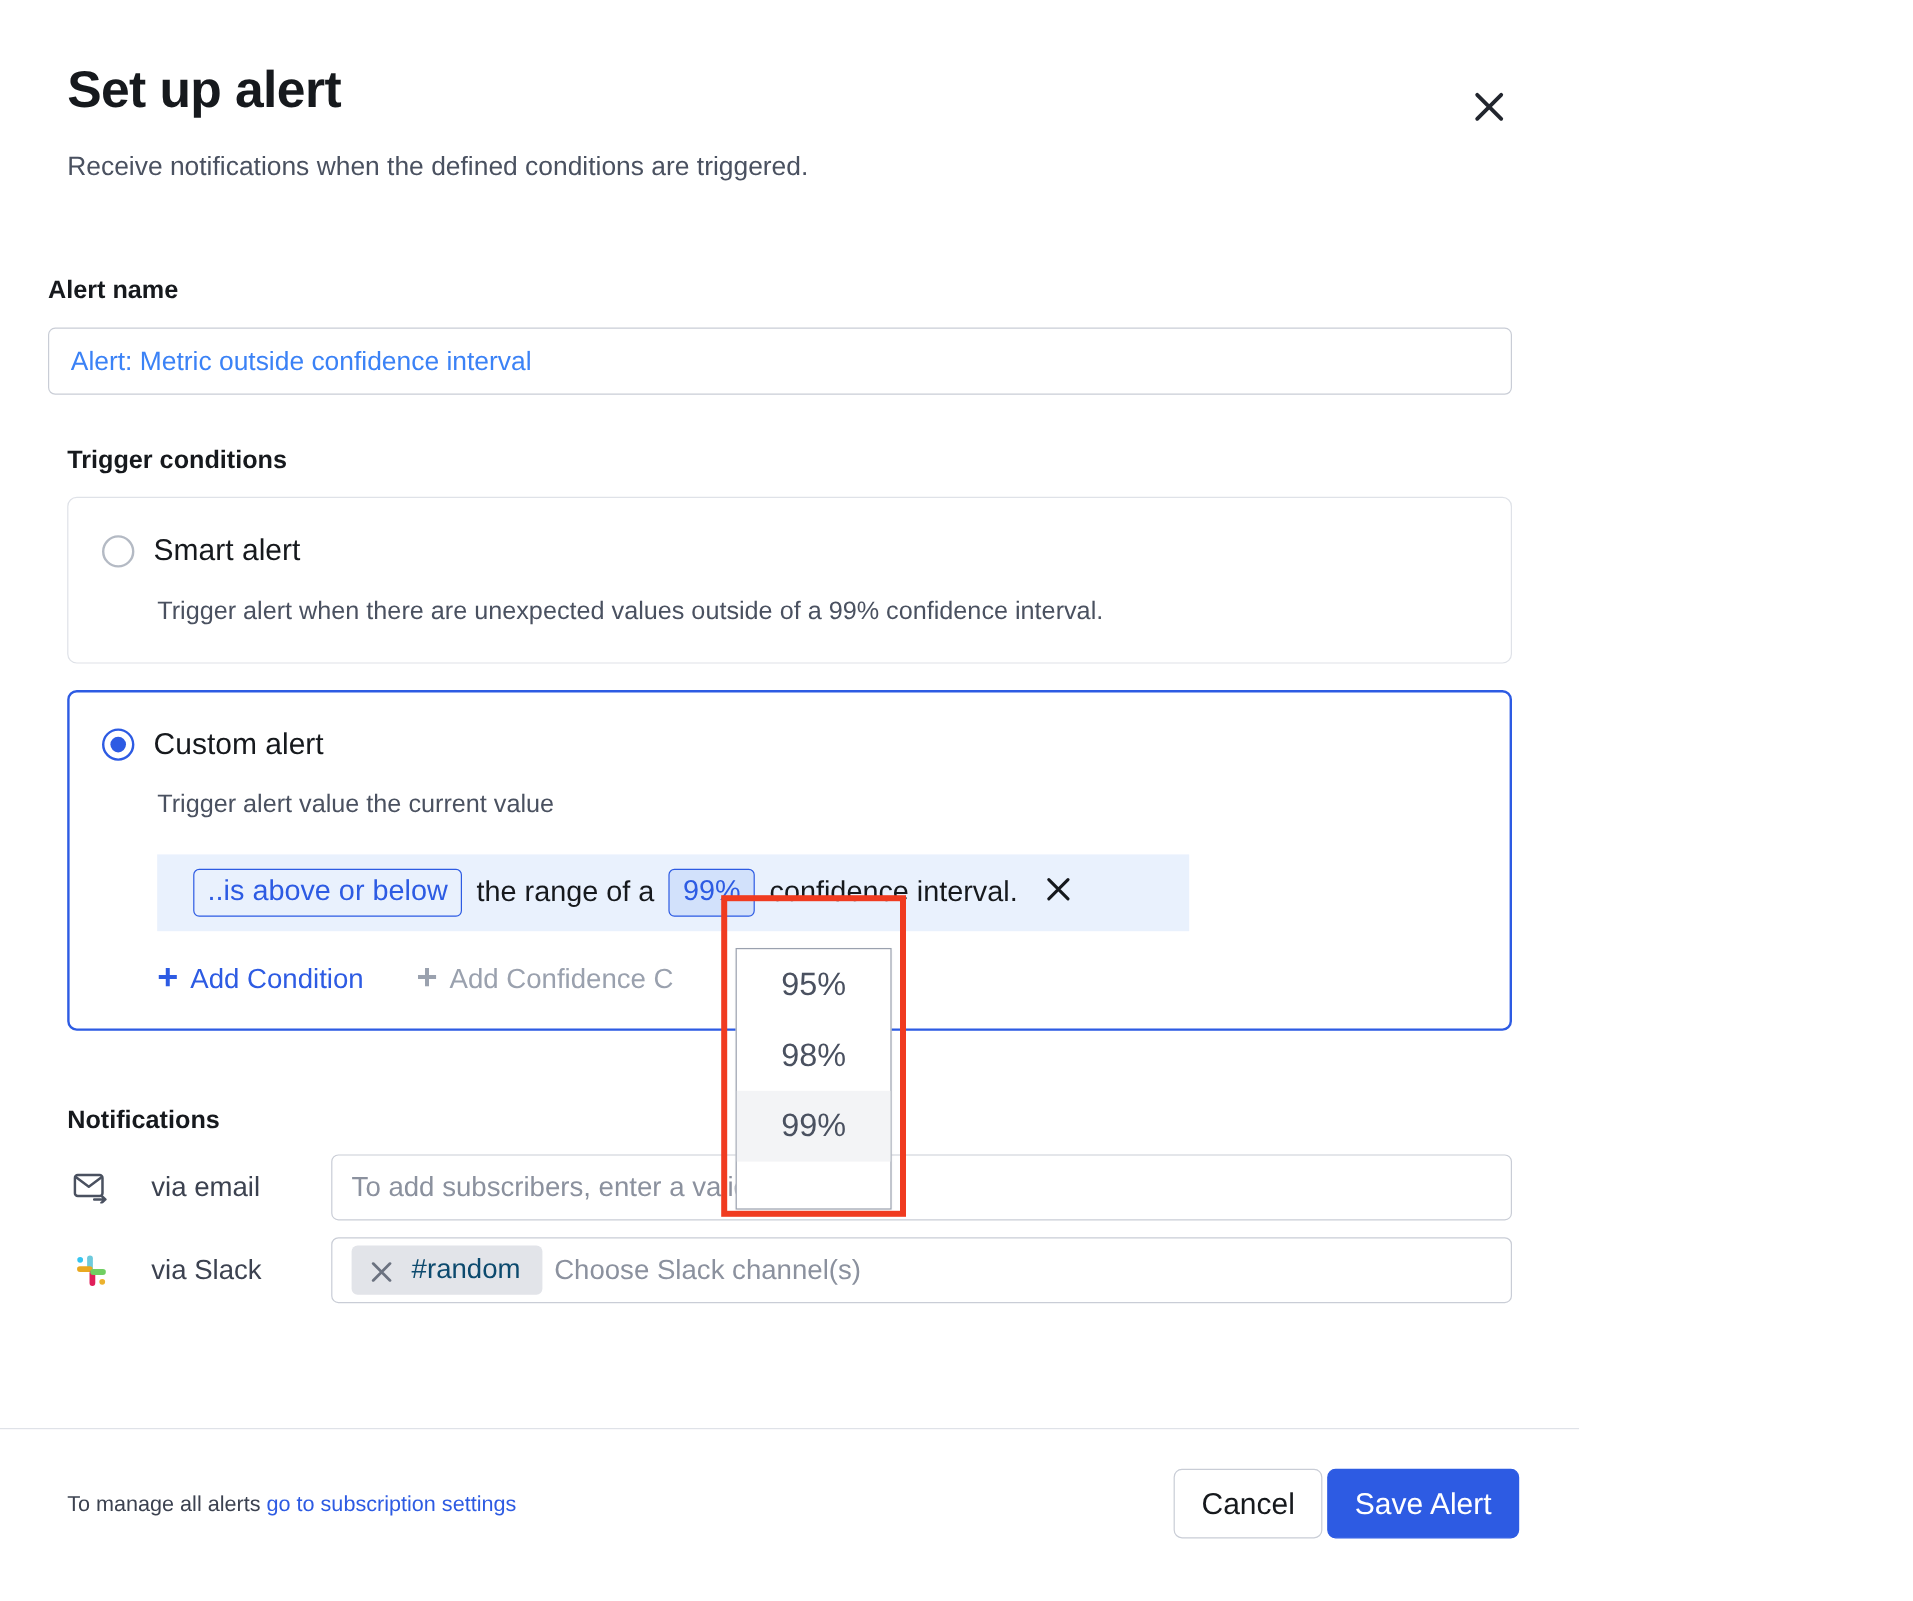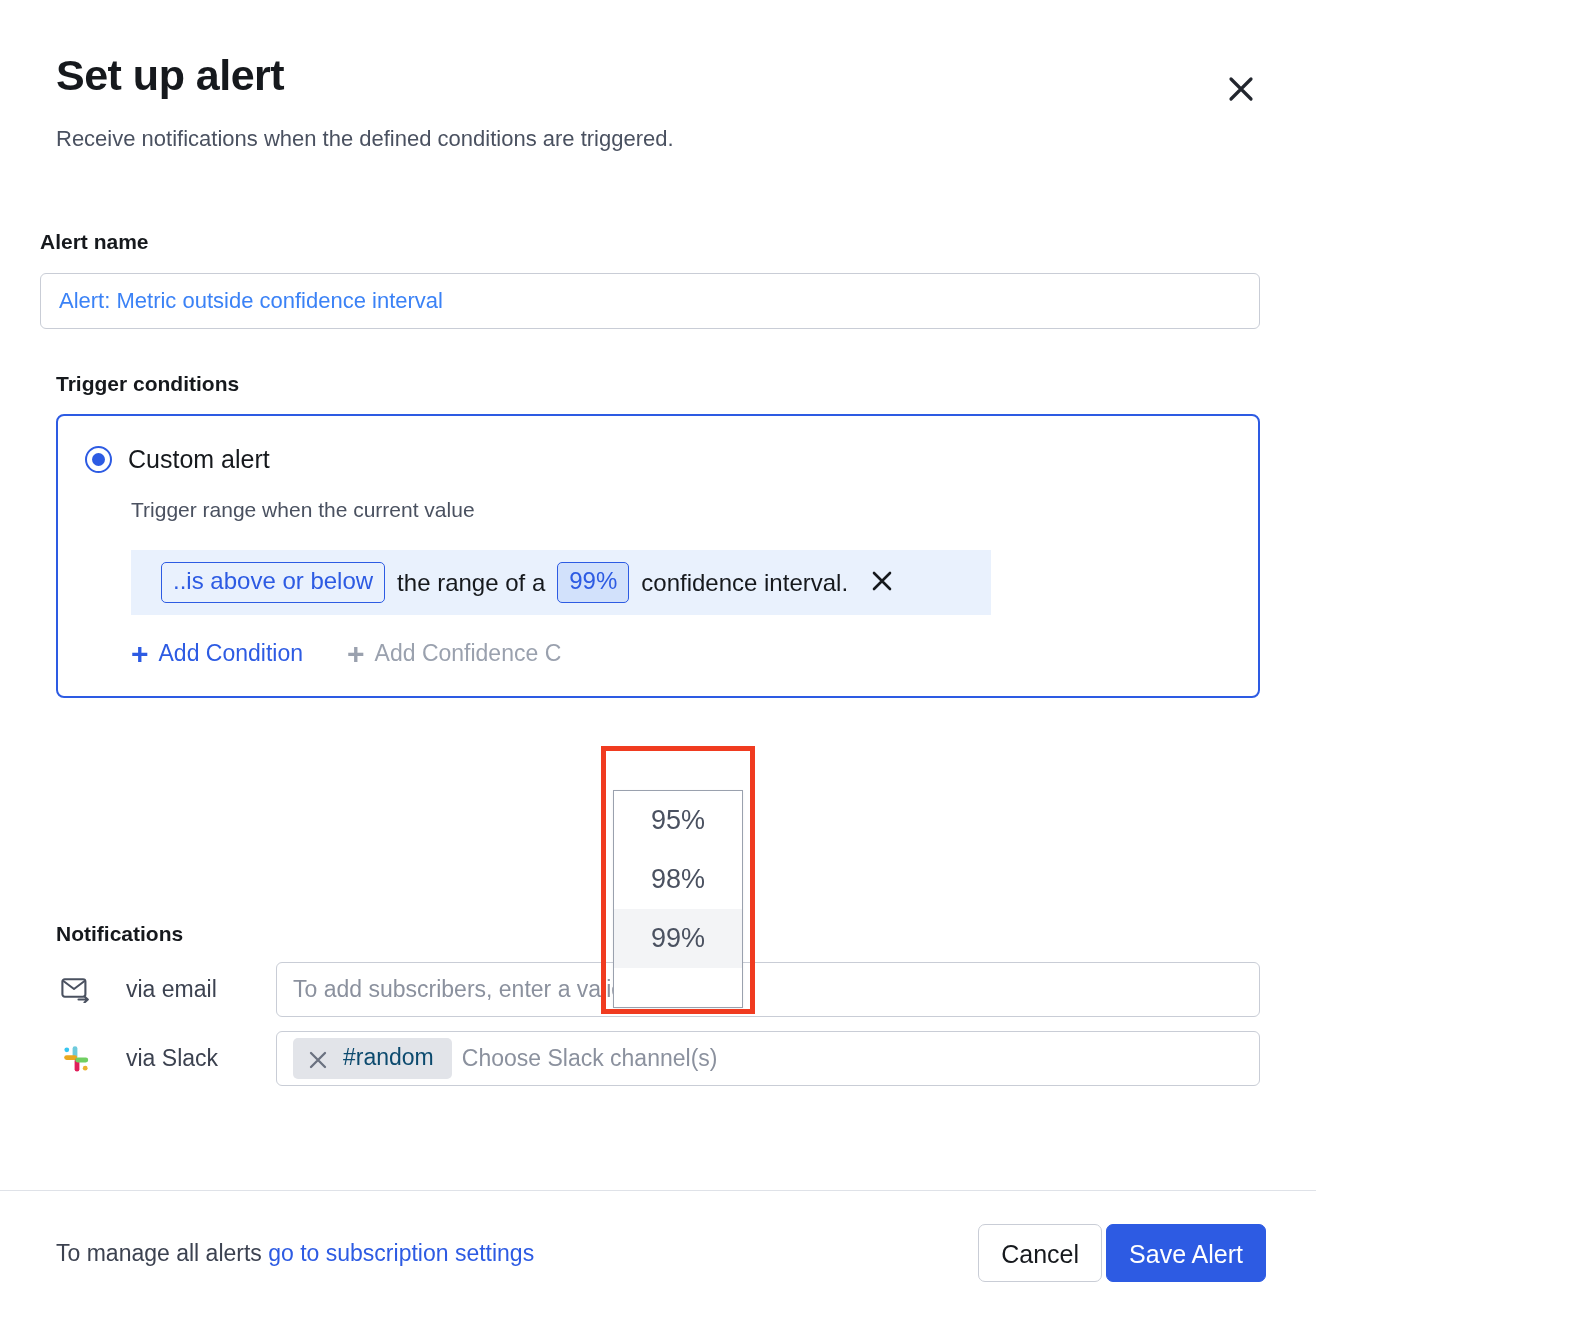--- a/index.html
+++ b/index.html
@@ -164,21 +164,21 @@
 
   
   .footer-sep {
     position: absolute; left: 0; right: 0; top: 1190px;
     height: 1px; background: #dfe2e8;
   }
   .footer {
     position: absolute; left: 56px; right: 50px; top: 1224px;
     display: flex; align-items: center; justify-content: space-between;
   }
-  .footer-text { font-size: 23px; color: #3c4250; }
+  .footer-text { font-size: 18px; color: #3c4250; }
   .footer-link { color: #2d5be3; cursor: pointer; }
   .footer-btns { display: flex; align-items: center; gap: 4px; }
   .btn {
     font-family: "Liberation Sans", sans-serif;
     font-size: 25px; border-radius: 7px; cursor: pointer;
     padding: 0 22px; height: 58px; line-height: 58px;
   }
   .btn-ghost { background: #fff; border: 1px solid #c9cdd6; color: #16191d; }
   .btn-primary { background: #2d5be3; border: 1px solid #2d5be3; color: #fff; }
 </style>
@@ -200,27 +200,34 @@
   </button>
 
   <div class="alert-name-wrap">
     <div class="section-label">Alert name</div>
     <input class="alert-name-input" type="text" value="Alert: Metric outside confidence interval" style="">
   </div>
 
   <div class="trigger-wrap">
     <div class="section-label trigger-label">Trigger conditions</div>
 
+    <div class="opt-card">
+      <div class="opt-head">
+        <span class="radio"></span>
+        <span class="opt-title">Smart alert</span>
+      </div>
+      <div class="opt-desc">Trigger alert when there are unexpected values outside of a 99% confidence interval.</div>
+    </div>
 
     <div class="opt-card selected">
       <div class="opt-head">
         <span class="radio on"></span>
         <span class="opt-title">Custom alert</span>
       </div>
-      <div class="opt-desc">Trigger range when the current value</div>
+      <div class="opt-desc">Trigger alert value the current value</div>
 
       <div class="cond-row">
         <span class="pill">..is above or below</span>
         <span class="cond-text">the range of a</span>
         <span class="pill filled">99%</span>
         <span class="cond-text">confidence interval.</span>
         <span class="cond-x">
           <span>
             <svg width="24" height="24" viewBox="0 0 24 24" aria-hidden="true">
               <path d="M4 4 L20 20 M20 4 L4 20" stroke="#16191d" stroke-width="2.6" stroke-linecap="round"></path>

